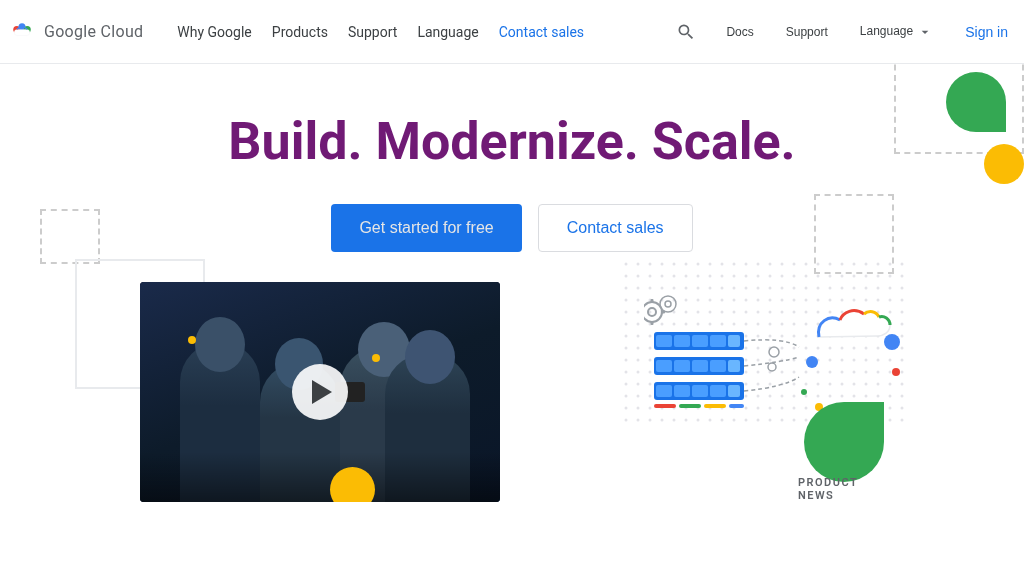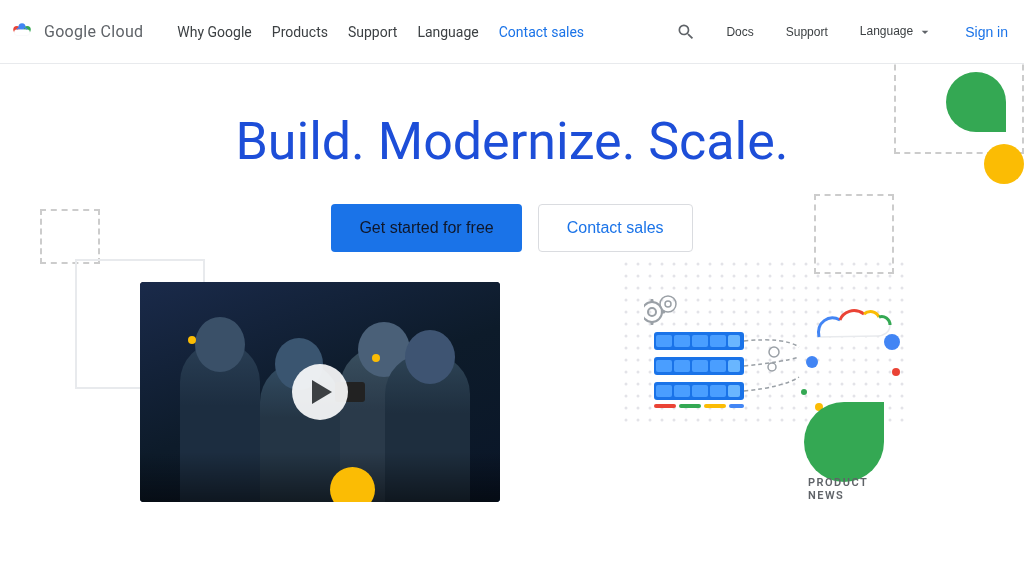--- a/index.html
+++ b/index.html
@@ -160,22 +160,22 @@
       top: 275px;
       left: 185px;
       width: 60px;
       height: 60px;
       background: #ea4335;
       border-radius: 50%;
     }
 
     .hero-title {
       font-size: 52px;
-      font-weight: 400;
-      color: #1d4ed8;
+      font-weight: 700;
+      color: #701a75;
       text-align: center;
       line-height: 1.15;
       z-index: 2;
       position: relative;
     }
     .hero-subtitle {
       font-size: 16px;
       color: #5f6368;
       text-align: center;
       margin-top: 18px;
@@ -184,21 +184,21 @@
     }
     .hero-buttons {
       display: flex;
       gap: 16px;
       margin-top: 32px;
       z-index: 2;
       position: relative;
     }
     .btn-primary {
       background: #1a73e8;
-      color: #0f172a;
+      color: #e5e5e5;
       border: none;
       border-radius: 4px;
       padding: 14px 28px;
       font-size: 16px;
       font-weight: 500;
       cursor: pointer;
       text-align: right;
     }
     .btn-secondary {
       background: #fff;
@@ -304,21 +304,21 @@
       top: 20px;
       left: 20px;
       width: 260px;
       height: 160px;
     }
 
     
     .product-news {
       position: absolute;
       bottom: 0;
-      right: 76px;
+      right: 86px;
       font-size: 11px;
       font-weight: 600;
       color: #5f6368;
       letter-spacing: 1.5px;
       text-transform: uppercase;
     }
 
     
     .deco-green-bottom-right {
       position: absolute;

